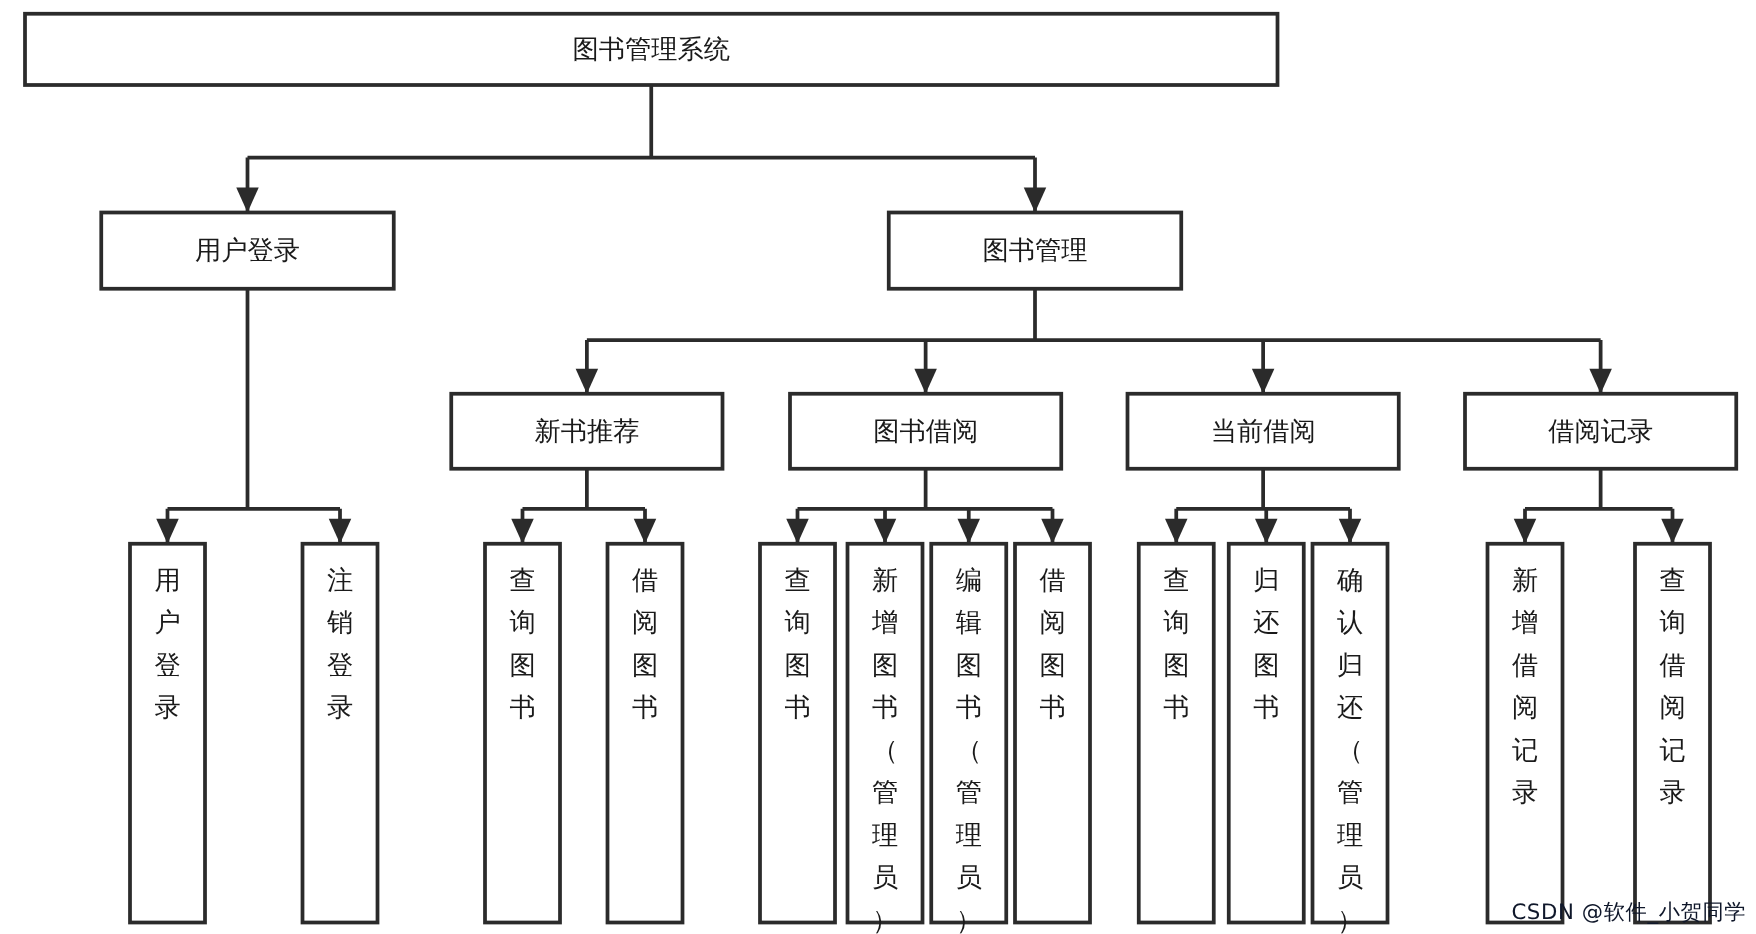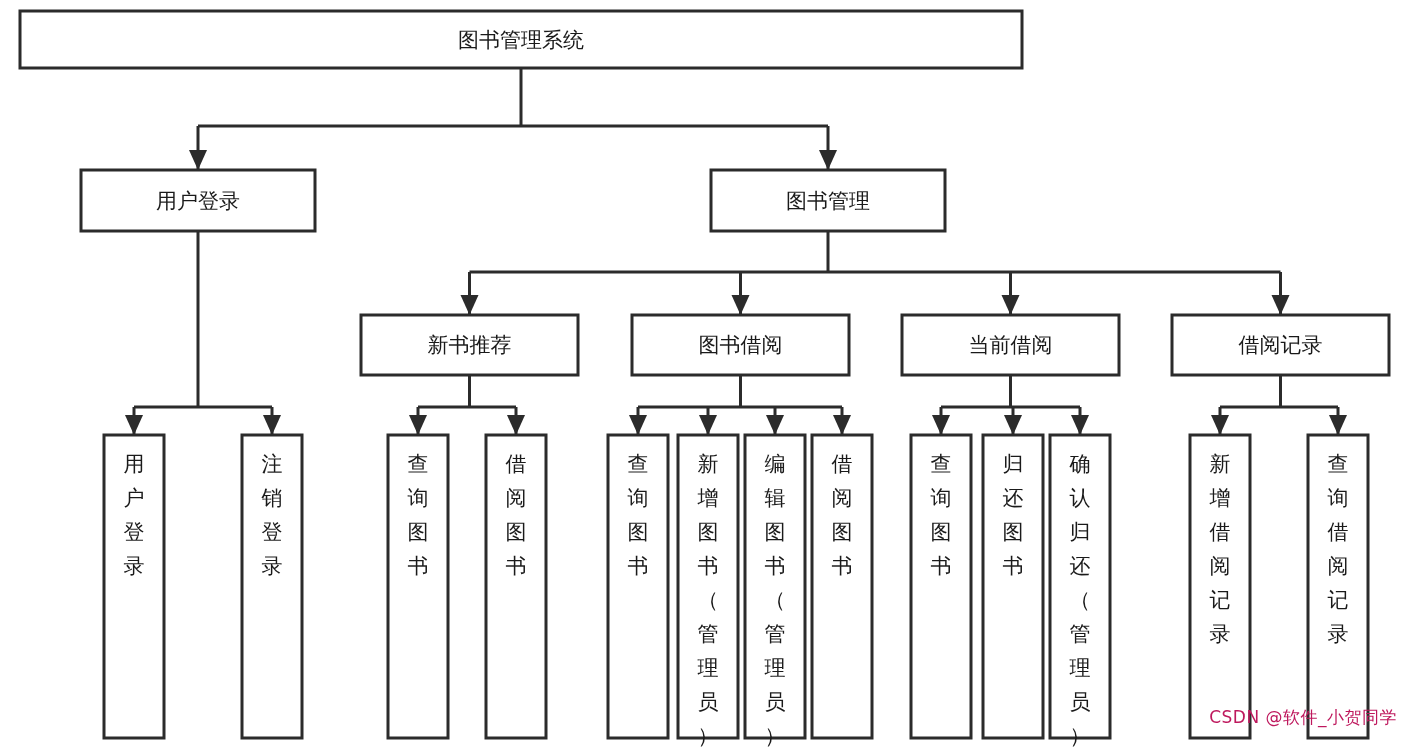--- a/index.html
+++ b/index.html
@@ -45,24 +45,24 @@
   .node-label-h {
     font-family: "DejaVu Sans", "Liberation Sans", sans-serif;
     font-size: 21px;
     fill: #1a1a1a;
     text-anchor: middle;
     dominant-baseline: middle;
   }
   .watermark {
     position: absolute;
     right: 8px;
-    bottom: 18px;
+    bottom: 6px;
     font-family: "DejaVu Sans", "Liberation Sans", sans-serif;
     font-size: 17px;
-    color: #be185d;
+    color: #0f172a;
     white-space: nowrap;
     letter-spacing: 0.5px;
     margin-left: 12px;
   }
 </style>
 </head>
 <body>
 
 <div id="diagram-root">
   <svg id="tree-svg" viewBox="0 0 1405 747">

